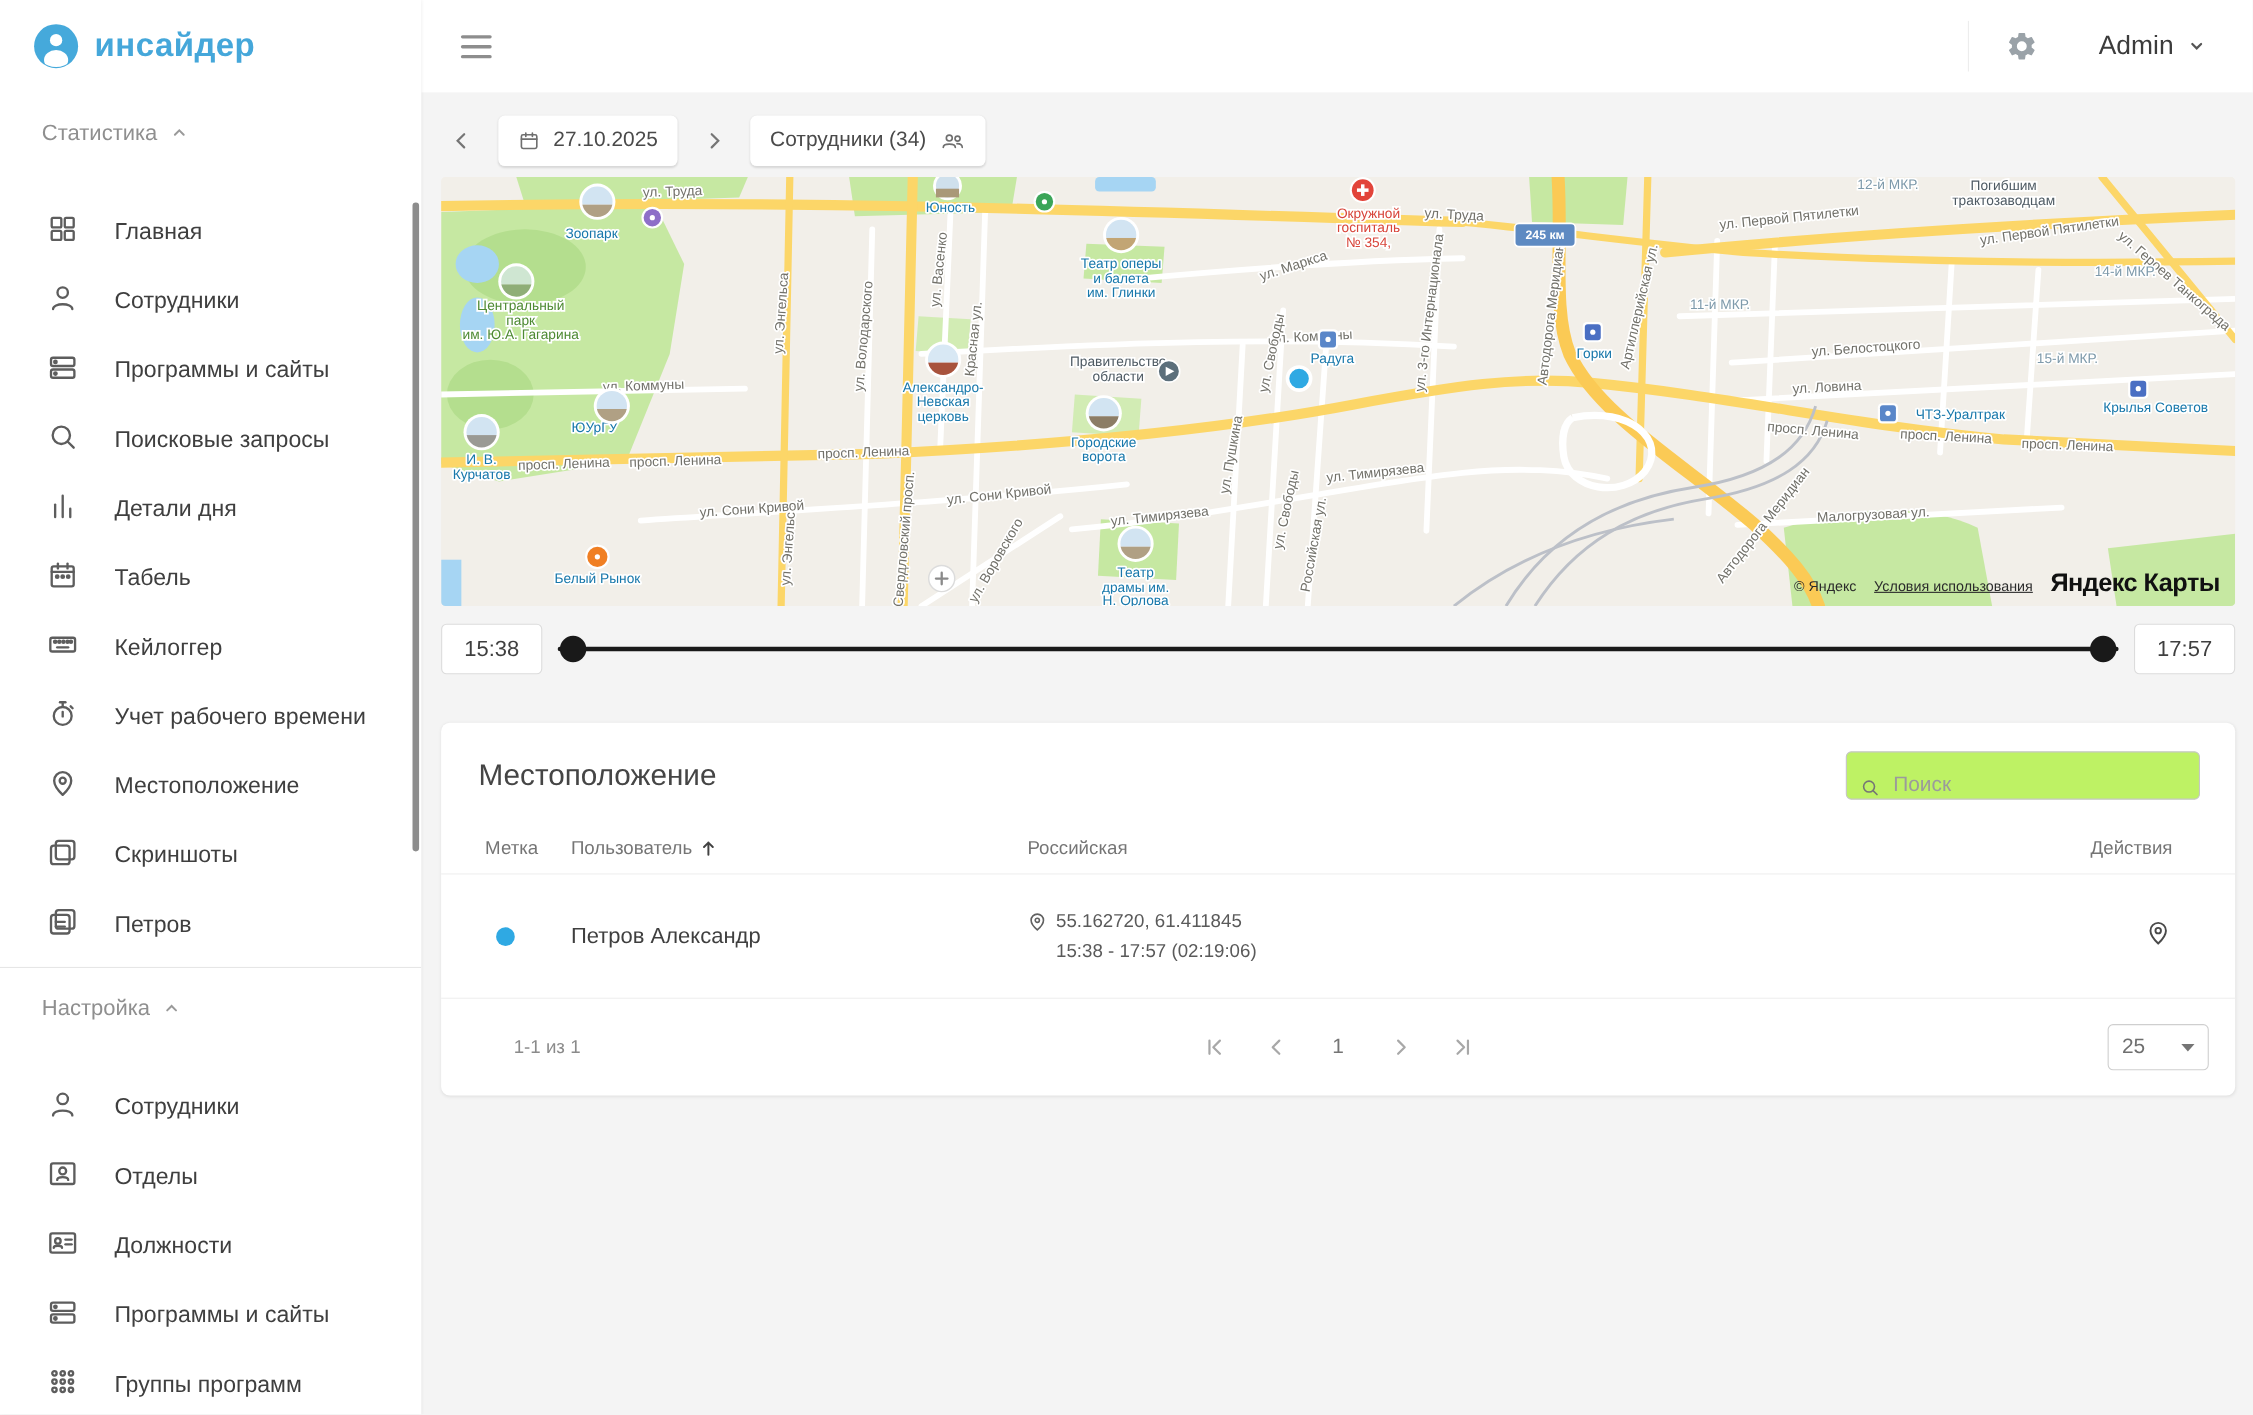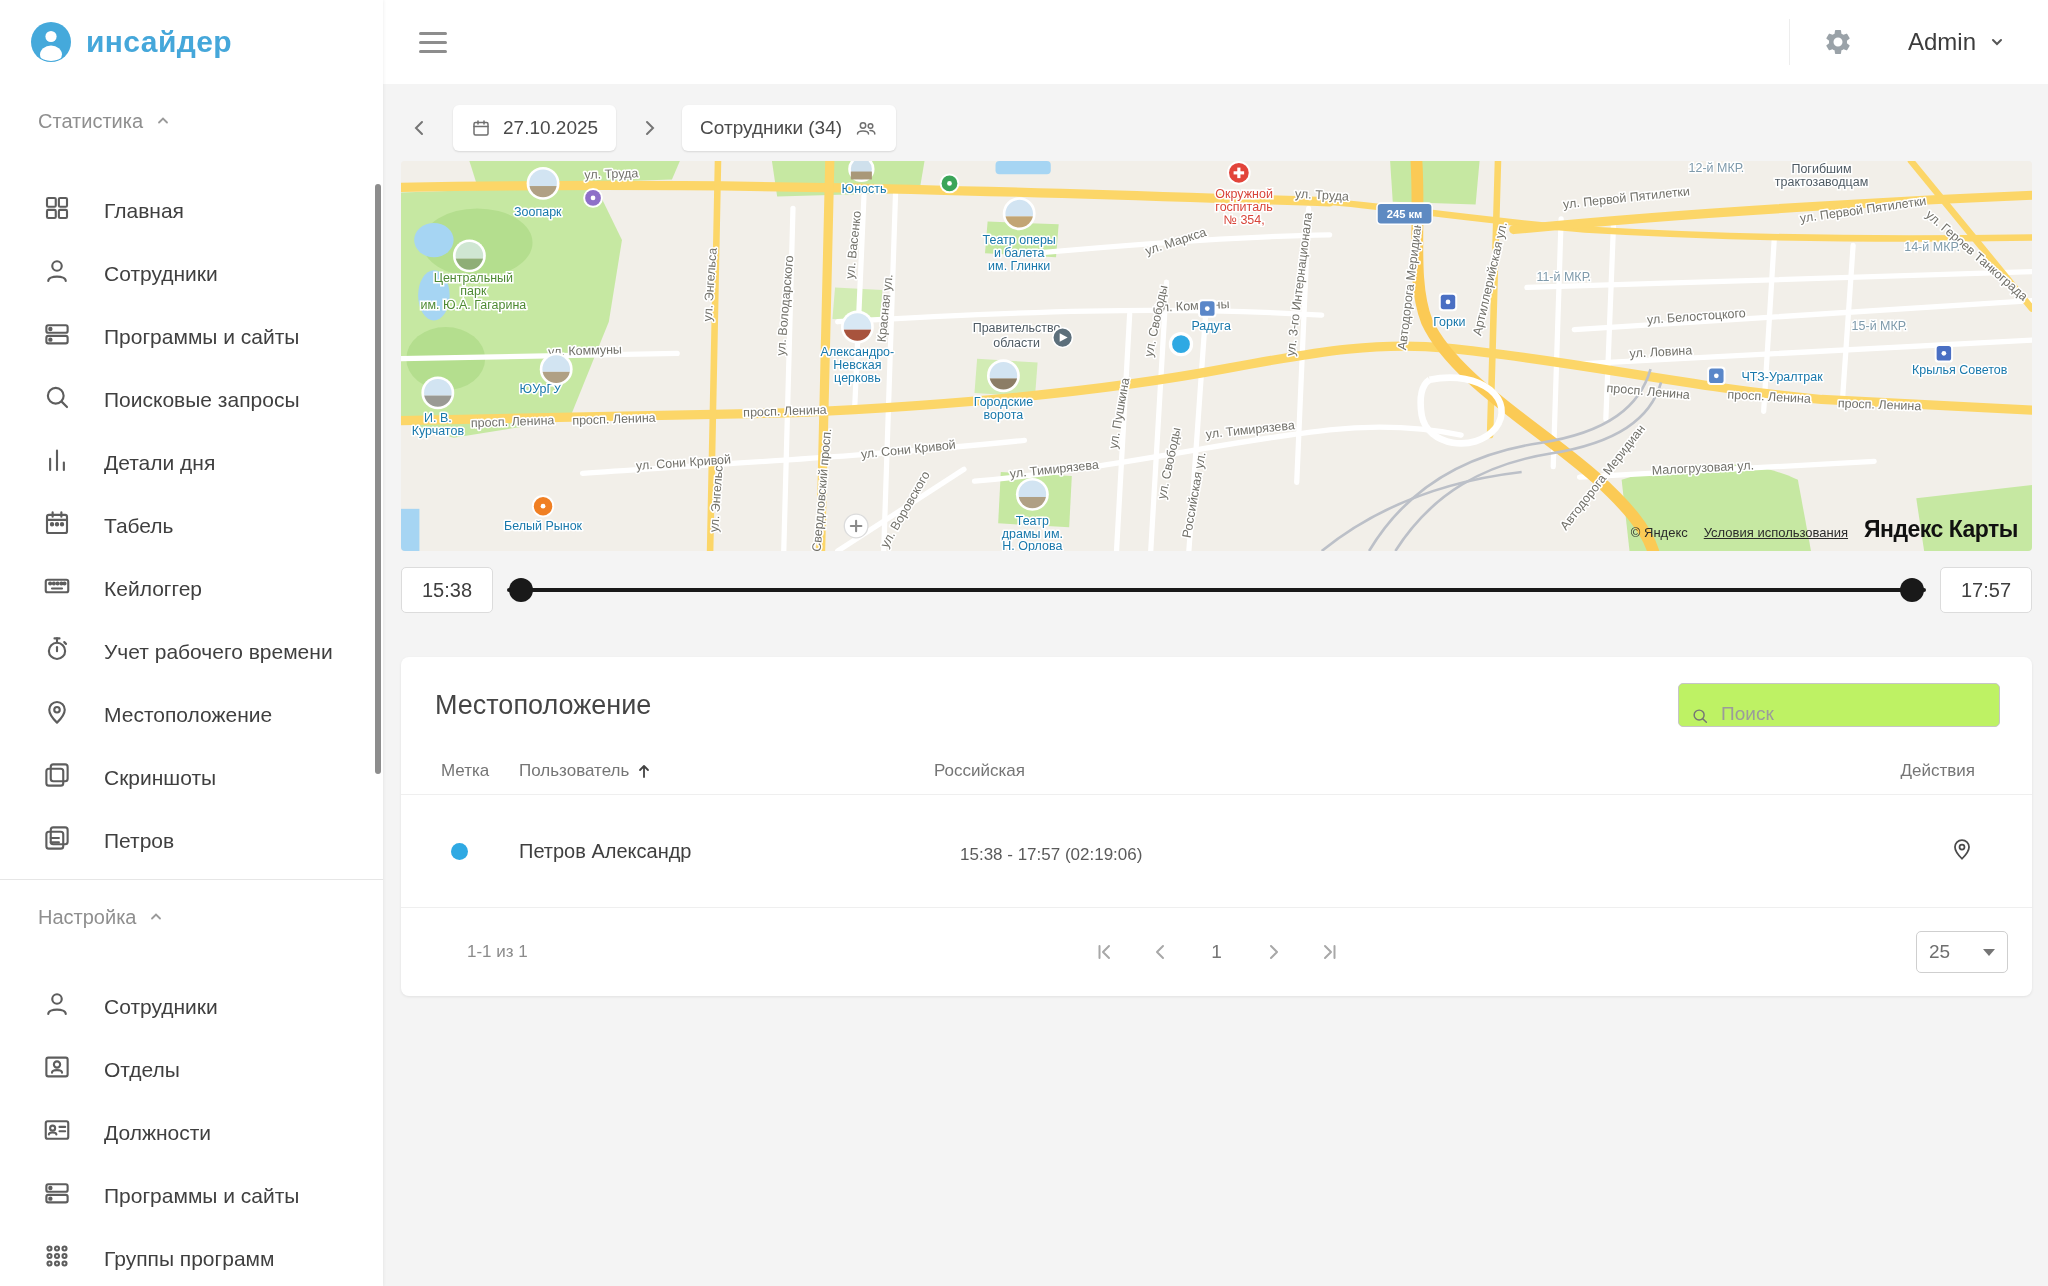--- a/index.html
+++ b/index.html
@@ -645,20 +645,27 @@
               <span>Действия</span>
             </div>
         </div>
 
         <div class="tbl-row">
           <div class="td">
               <div class="dot"></div>
             </div>
           <div class="td">Петров Александр</div>
           <div class="td">
+            <div class="coords-line">
+              <svg width="18" height="18" viewBox="0 0 16 16">
+                  <path d="M8 14.5 C8 14.5 3 10.4 3 6.8 A5 5 0 0 1 13 6.8 C13 10.4 8 14.5 8 14.5 Z" stroke="#616161" stroke-width="1.3" fill="none"></path>
+                  <circle cx="8" cy="6.8" r="1.7" stroke="#616161" stroke-width="1.3" fill="none"></circle>
+                </svg>
+              <span>55.162720, 61.411845</span>
+            </div>
             <div class="coords-sub">15:38 - 17:57 (02:19:06)</div>
           </div>
           <div class="td actions">
             <svg width="26" height="26" viewBox="0 0 24 24" style="cursor:pointer">
                 <path d="M12 21 C12 21 5.5 14.7 5.5 10.2 A6.5 6.5 0 0 1 18.5 10.2 C18.5 14.7 12 21 12 21 Z" stroke="#4a4a4a" stroke-width="1.6" fill="none"></path>
                 <circle cx="12" cy="10.2" r="2.3" stroke="#4a4a4a" stroke-width="1.6" fill="none"></circle>
               </svg>
           </div>
         </div>
 

